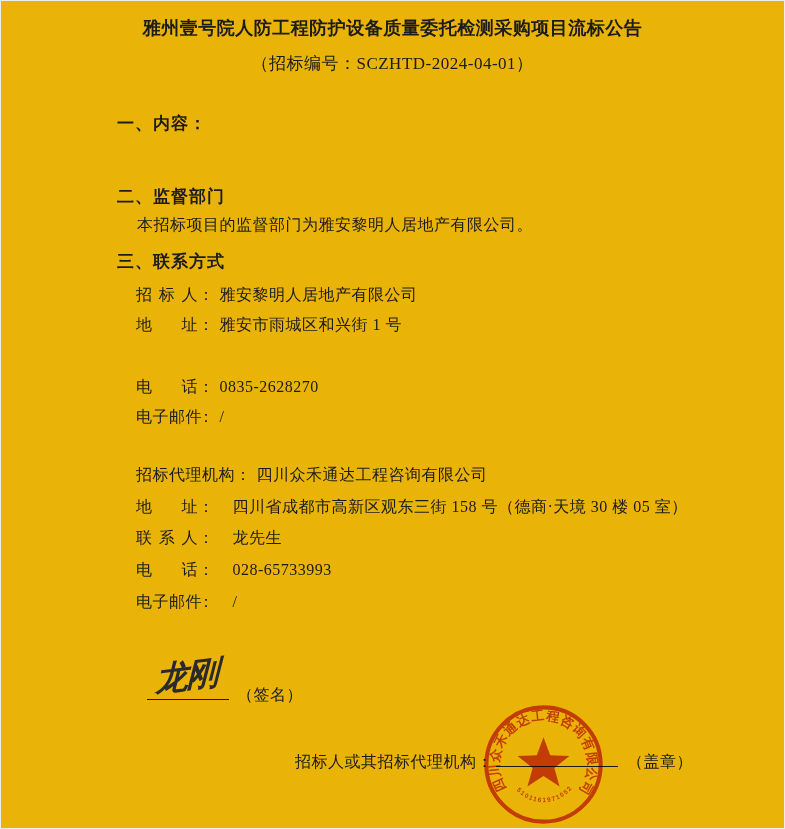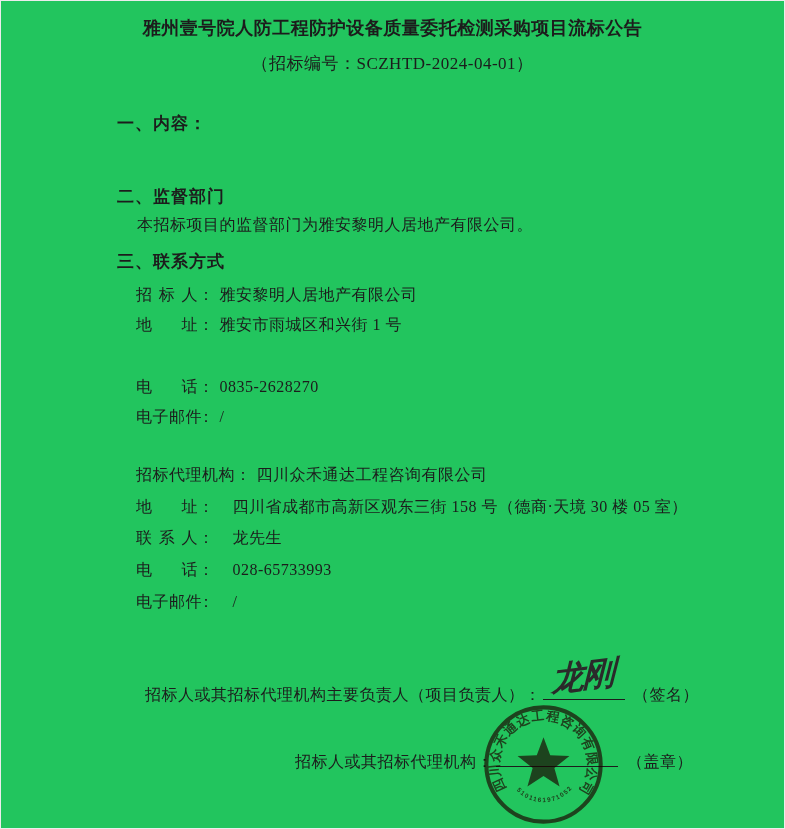--- a/index.html
+++ b/index.html
@@ -1,20 +1,20 @@
 <!DOCTYPE html>
 <html lang="zh"><head>
 <meta charset="utf-8">
 <style>
   html,body { margin:0; padding:0; background:#9c9c9c; }
   .page {
     position: relative;
     width: 785px; height: 829px;
     margin: 0 auto;
-    background: #22c55e;
+    background: #eab308;
     box-shadow: inset 0 0 0 1px #ececec;
     font-family: "Liberation Serif", serif;
     color: #1c1c1c;
     overflow: hidden;
   }
   .line { position: absolute; white-space: nowrap; font-size: 16px; letter-spacing: 0.5px; }
   .doc-title {
     left: 0; right: 0; top: 16px; text-align: center;
     font-size: 18px; font-weight: 700; letter-spacing: 0.5px;
   }
@@ -100,21 +100,21 @@
     <span class="lbl">联系人</span><span class="colon">：</span><span class="val val-gap">龙先生</span>
   </div>
   <div class="line row" style="top:560px">
     <span class="lbl">电话</span><span class="colon">：</span><span class="val val-gap">028-65733993</span>
   </div>
   <div class="line row" style="top:592px">
     <span class="lbl">电子邮件</span><span class="colon">：</span><span class="val val-gap">/</span>
   </div>
 
   <div class="line footer-line" style="left:145px; top:681px">
-    <span>招标人或其招标代理机构主要负责人（项目负责人）：</span><span class="u-slot sig-slot"><span class="sig-name">龙刚</span></span><span class="suffix">（签名）</span>
+    <span class="u-slot sig-slot"><span class="sig-name">龙刚</span></span><span class="suffix">（签名）</span>
   </div>
 
   <div class="line footer-line" style="left:295px; top:748px">
     <span>招标人或其招标代理机构：</span><span class="u-slot seal-underline"></span><span class="suffix">（盖章）</span>
   </div>
 
   <div class="seal-wrap">
     <svg viewBox="0 0 200 200" xmlns="http://www.w3.org/2000/svg">
       <defs>
         <path id="sealArcTop" d="M 42.7,140.2 A 70,70 0 1 1 157.3,140.2" fill="none"></path>

